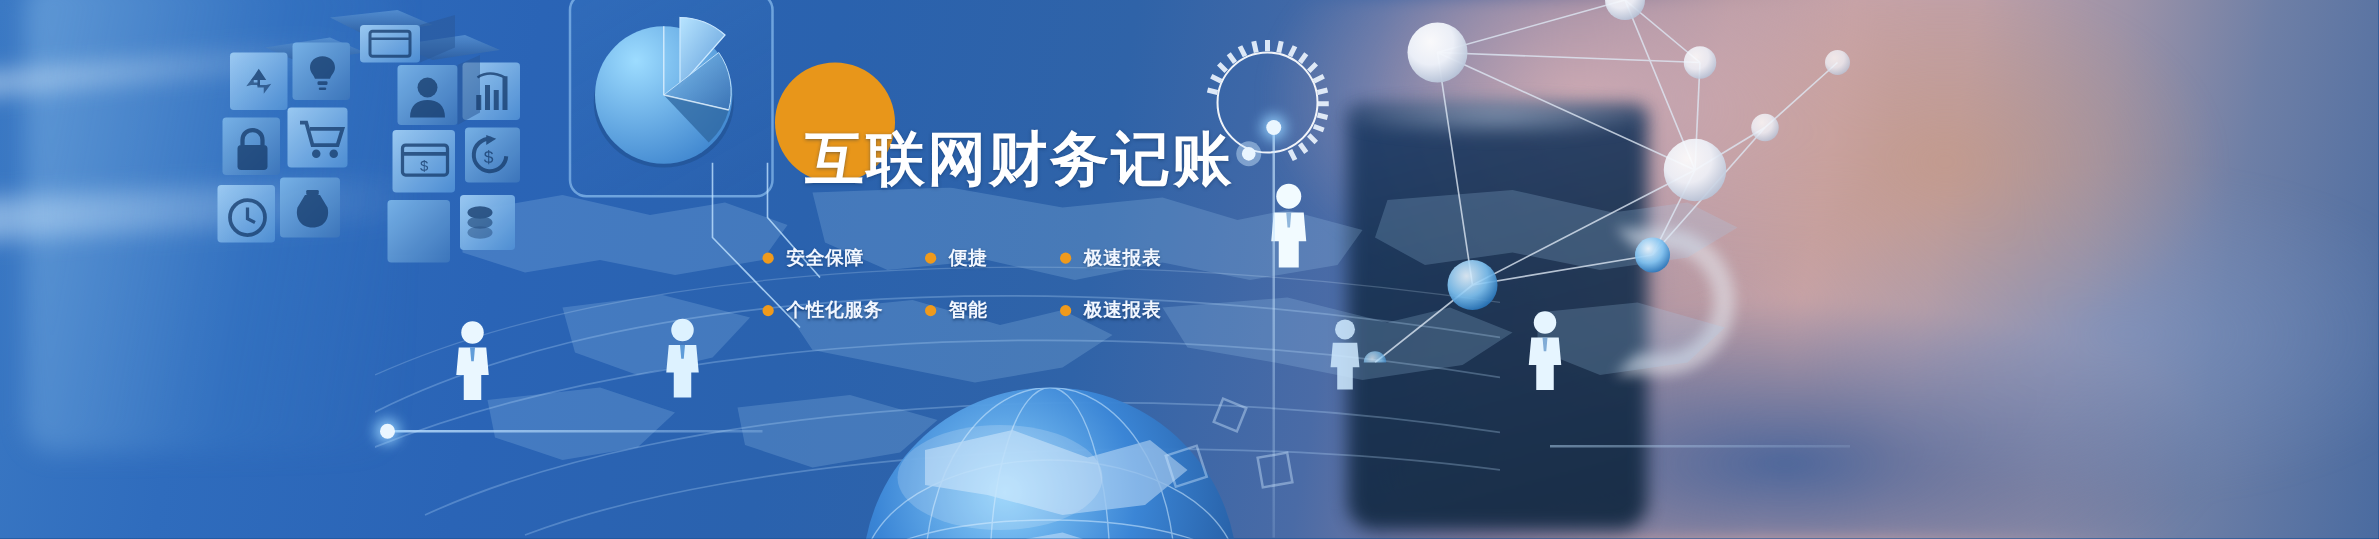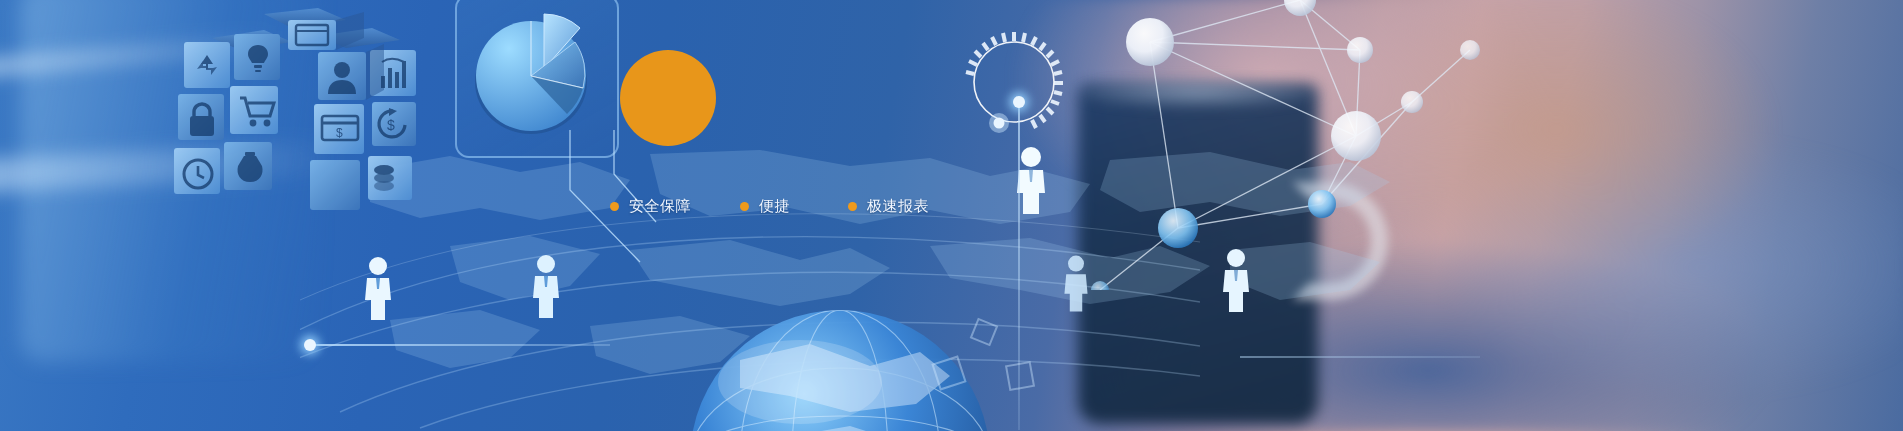--- a/index.html
+++ b/index.html
@@ -109,21 +109,21 @@
   .features { position:absolute; left:610px; top:185px; width:380px; }
   .feat-row { display:flex; height:42px; align-items:center; }
   .feat {
     display:flex; align-items:center; white-space:nowrap;
   }
   .feat .dot {
     width:9px; height:9px; border-radius:50%;
     background:#ef9a1c; margin-right:10px; flex:none;
   }
   .feat .lbl {
-    font-size:15px; font-weight:normal; color:#f2f7ff;
+    font-size:15px; font-weight:bold; color:#f2f7ff;
     letter-spacing:.5px;
     text-shadow:0 1px 2px rgba(10,40,80,.5);
   }
   .col1 { width:130px; }
   .col2 { width:108px;align-items:center; }
   .col3 { width:120px; }
 
   
   .leaders { position:absolute; left:560px; top:130px; width:200px; height:160px; }
 
@@ -393,30 +393,45 @@
   </svg>
 
   <svg class="leaders" viewBox="0 0 200 160">
     <g stroke="#bfe2ff" stroke-width="1.3" fill="none" opacity=".8">
       <path d="M10,0 L10,60 L80,132"></path>
       <path d="M54,0 L54,44 L96,92"></path>
     </g>
   </svg>
 
   <div class="orange-dot"></div>
+  <div class="title">互联网财务记账</div>
 
   <div class="features">
     <div class="feat-row">
       <div class="feat col1">
         <span class="dot"></span>
         <span class="lbl">安全保障</span>
       </div>
       <div class="feat col2">
         <span class="dot"></span>
         <span class="lbl">便捷</span>
+      </div>
+      <div class="feat col3">
+        <span class="dot"></span>
+        <span class="lbl">极速报表</span>
+      </div>
+    </div>
+    <div class="feat-row">
+      <div class="feat col1">
+        <span class="dot"></span>
+        <span class="lbl">个性化服务</span>
+      </div>
+      <div class="feat col2">
+        <span class="dot"></span>
+        <span class="lbl">智能</span>
       </div>
       <div class="feat col3">
         <span class="dot"></span>
         <span class="lbl">极速报表</span>
       </div>
     </div>
   </div>
 
   <svg class="gauge" viewBox="0 0 112 112">
     <circle cx="52" cy="56" r="40" fill="none" stroke="#ffffff" stroke-width="1.6" opacity=".92"></circle>

